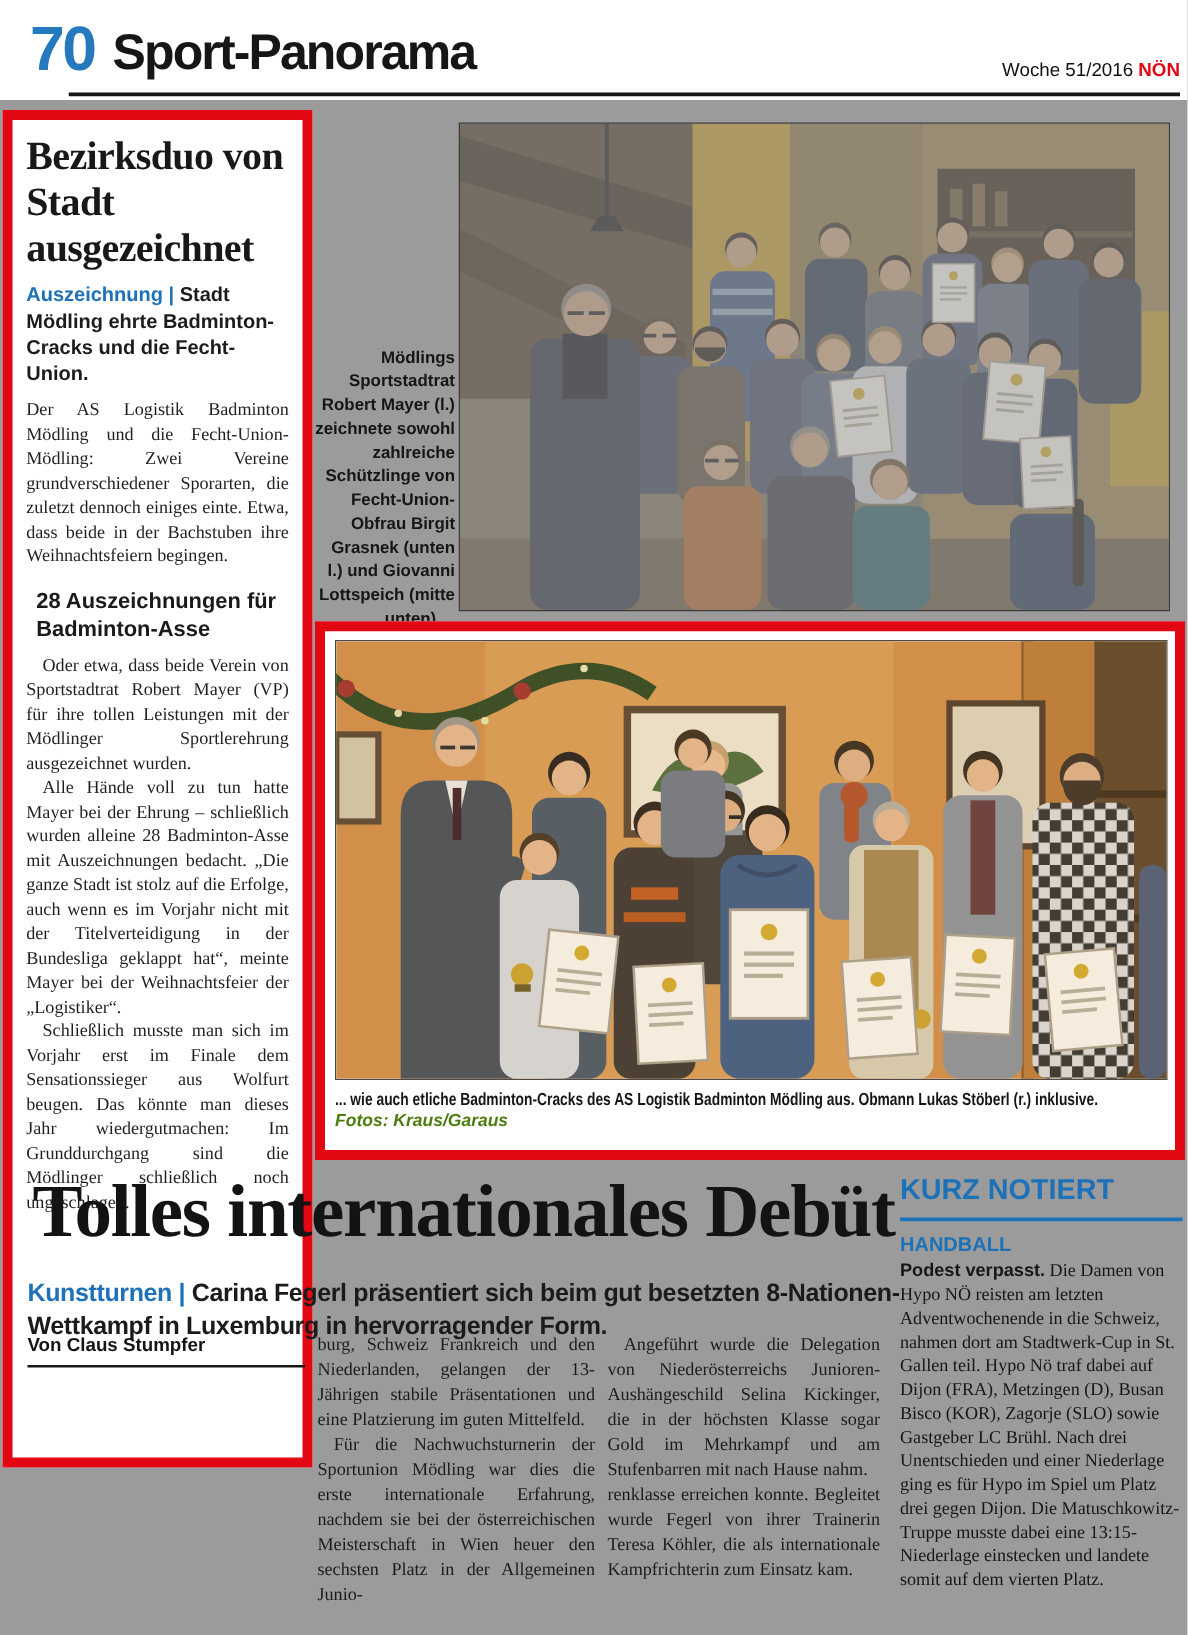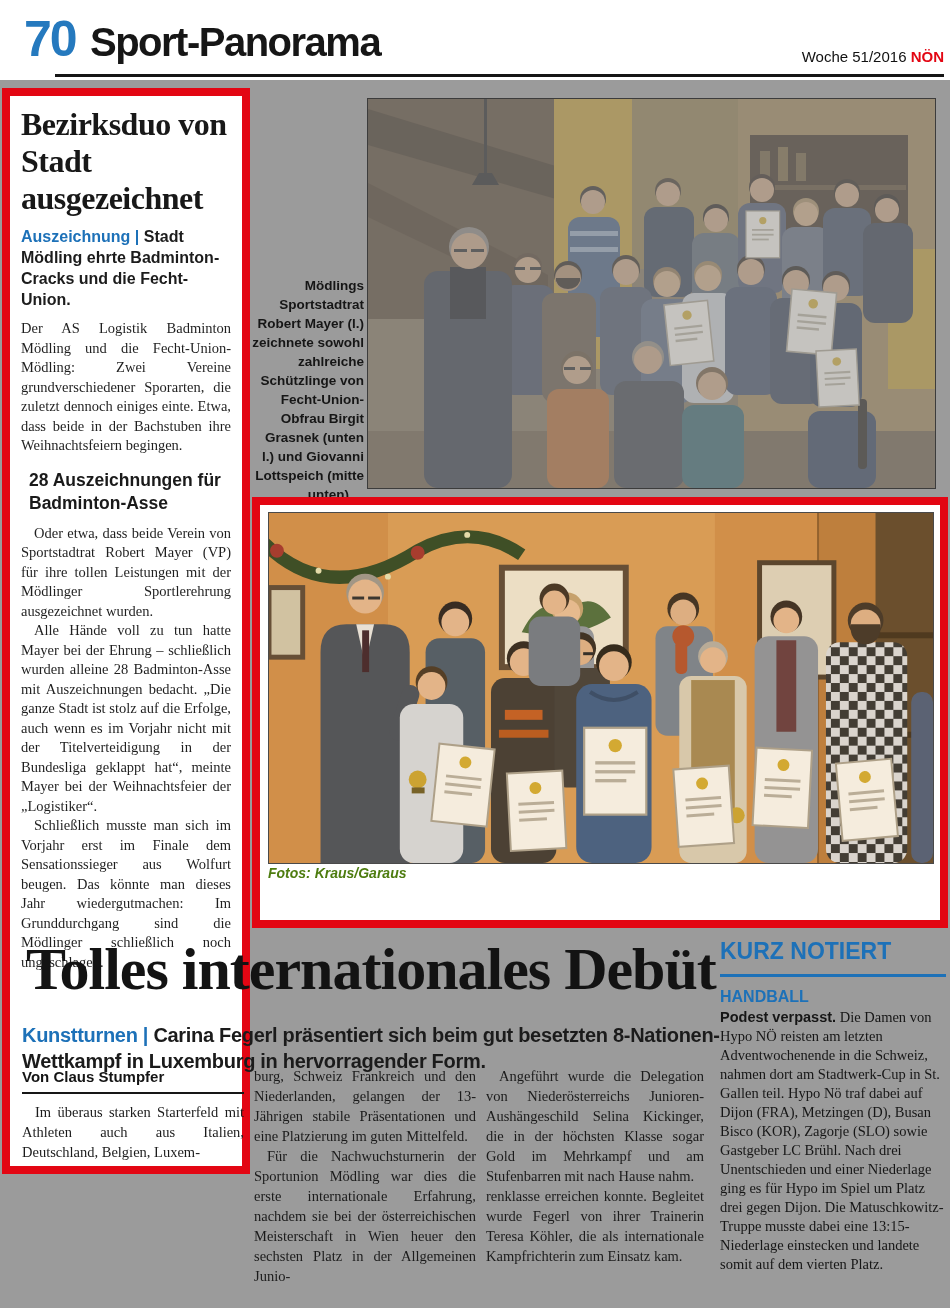--- a/index.html
+++ b/index.html
@@ -311,33 +311,35 @@
 
         <use href="#cert" transform="translate(172 232) rotate(6)"></use>
         <use href="#cert" transform="translate(240 262) rotate(-3)"></use>
         <use href="#cert" transform="translate(318 216) scale(1.12)"></use>
         <use href="#cert" transform="translate(408 258) rotate(-4)"></use>
         <use href="#cert" transform="translate(492 236) rotate(3)"></use>
         <use href="#cert" transform="translate(572 252) rotate(-5)"></use>
         <rect width="670" height="352" fill="#e8b070" opacity="0.10"></rect>
       </svg>
     </div>
+    <div class="cap2">
+      <span>... wie auch etliche Badminton-Cracks des AS Logistik Badminton Mödling aus. Obmann Lukas Stöberl (r.) inklusive.</span>
+    </div>
     <div class="credit">Fotos: Kraus/Garaus</div>
   </div>
 
   <h2 class="h2x">Tolles internationales Debüt</h2>
   <div class="subtitle">
     <span class="kick-blue">Kunstturnen</span>
     <span class="kick-blue">|</span>
     <span>Carina Fegerl präsentiert sich beim gut besetzten 8-Nationen-Wettkampf in Luxemburg in hervorragender Form.</span>
   </div>
   <div class="byline">Von Claus Stumpfer</div>
 
   <div class="col" id="col1">
-    <p class="serifbody ind">Im überaus starken Starterfeld mit Athleten auch aus Italien, Deutschland, Belgien, Luxem-</p>
   </div>
   <div class="col" id="col2">
     <p class="serifbody">burg, Schweiz Frankreich und den Niederlanden, gelangen der 13-Jährigen stabile Präsentationen und eine Platzierung im guten Mittelfeld.</p>
     <p class="serifbody ind">Für die Nachwuchsturnerin der Sportunion Mödling war dies die erste internationale Erfahrung, nachdem sie bei der österreichischen Meisterschaft in Wien heuer den sechsten Platz in der Allgemeinen Junio-</p>
   </div>
   <div class="col" id="col3">
     <p class="serifbody ind">Angeführt wurde die Delegation von Niederösterreichs Junioren-Aushängeschild Selina Kickinger, die in der höchsten Klasse sogar Gold im Mehrkampf und am Stufenbarren mit nach Hause nahm.</p>
     <p class="serifbody">renklasse erreichen konnte. Begleitet wurde Fegerl von ihrer Trainerin Teresa Köhler, die als internationale Kampfrichterin zum Einsatz kam.</p>
   </div>
 

